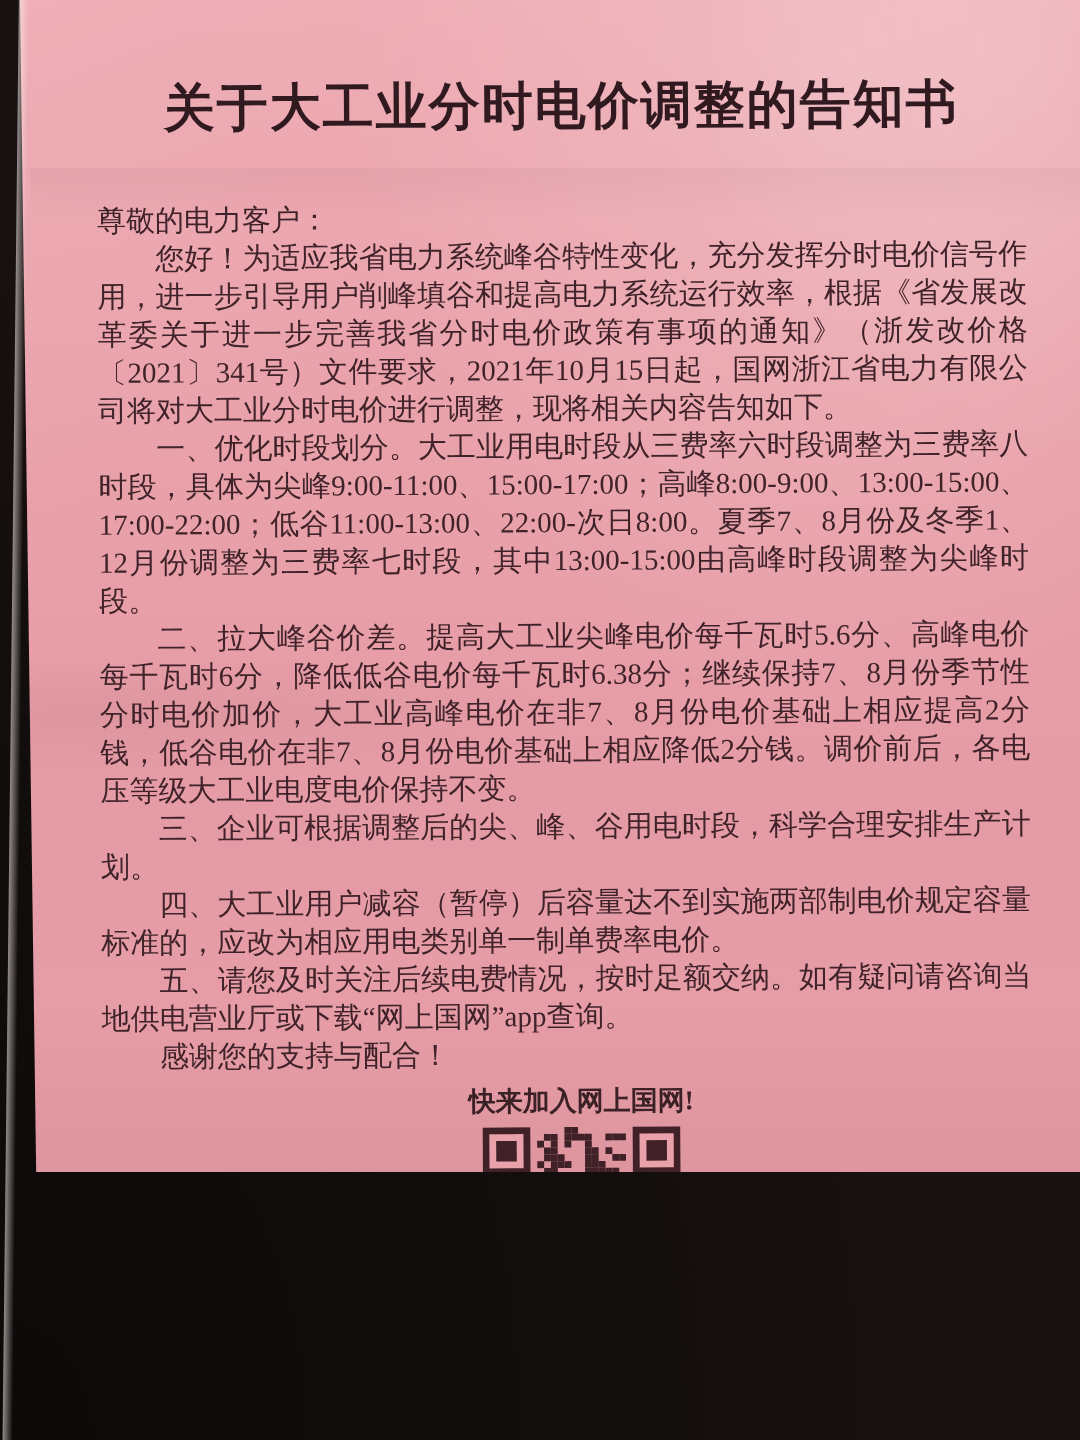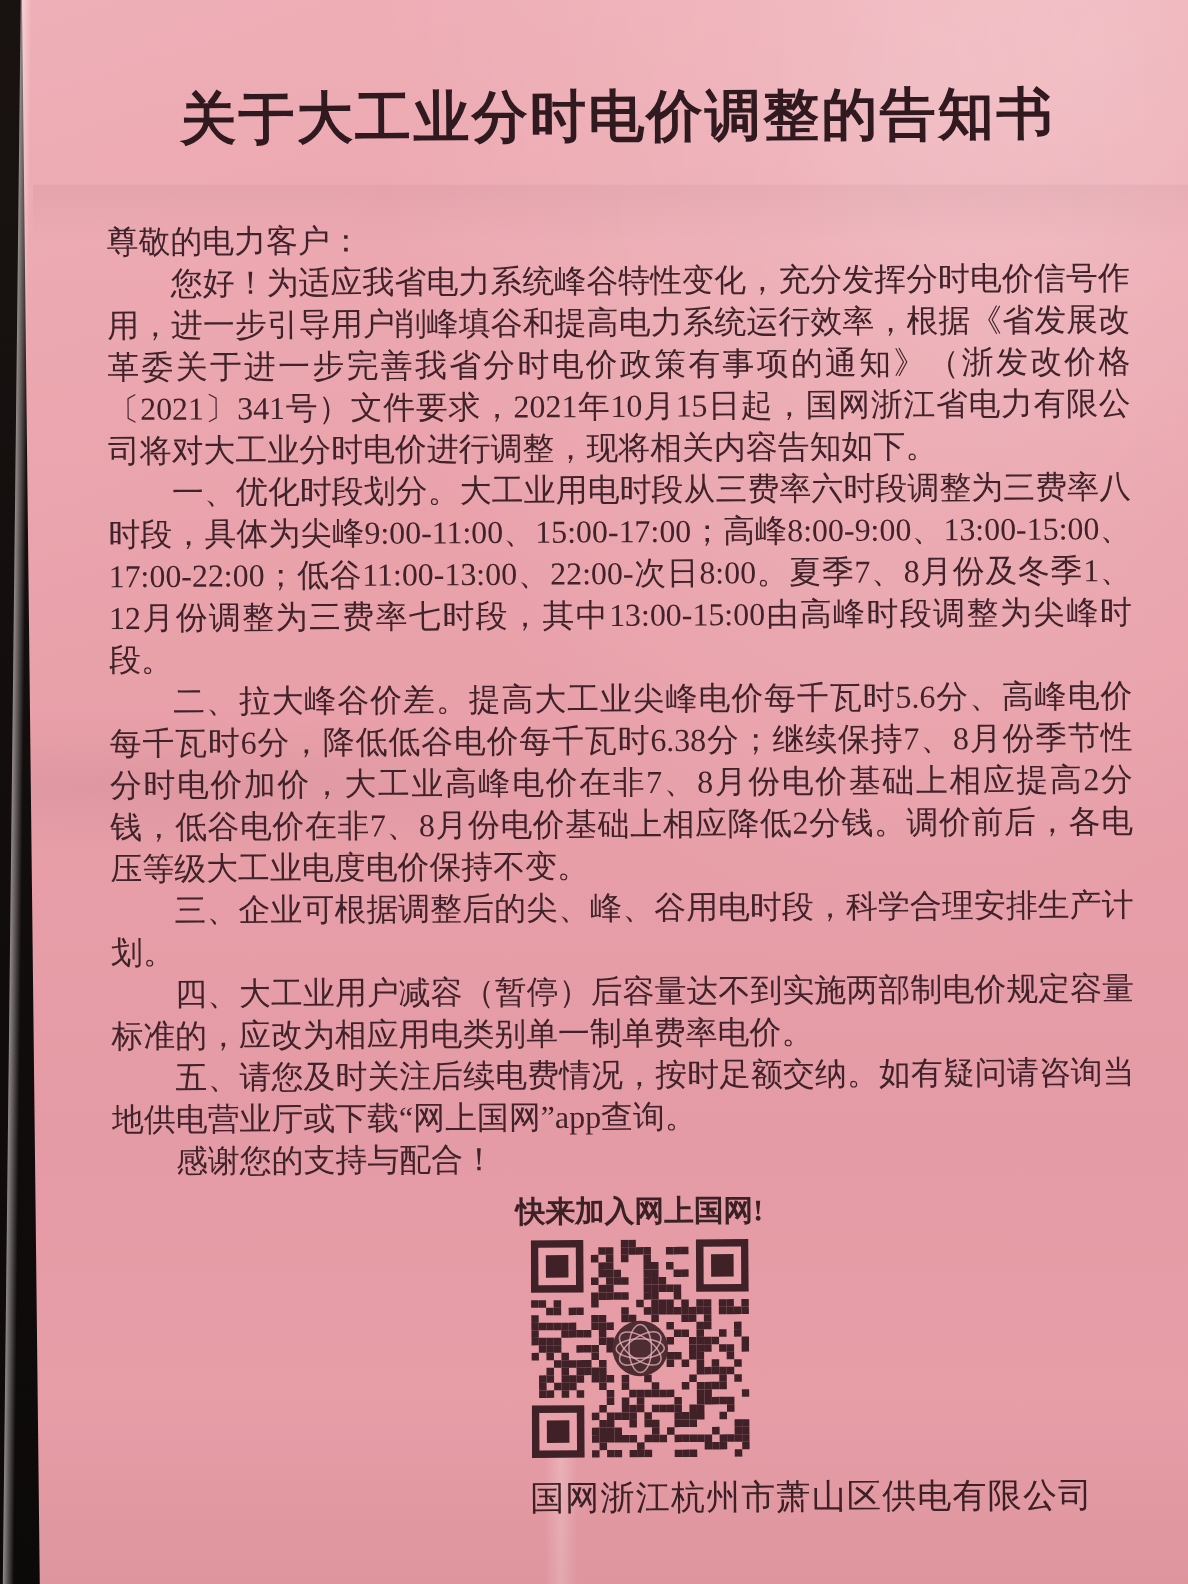--- a/index.html
+++ b/index.html
@@ -2,21 +2,21 @@
 <html><head>
 <meta charset="utf-8">
 <style>
   html,body{margin:0;padding:0;}
   body{
     width:1080px;height:1440px;
     background:radial-gradient(ellipse at 0% 100%, #0c0909 0%, #171110 60%, #1d1513 100%);
     overflow:hidden;
     font-family:"Liberation Serif","DejaVu Serif",serif;
   }
-  .photo{position:relative;width:1080px;height:1440px;}
+  .photo{position:relative;width:1080px;height:1172px;}
   .paper{
     position:absolute;inset:0;
     clip-path:polygon(1.85% 0%, 100% 0%, 100% 100%, 3.35% 100%);
     background:
       radial-gradient(ellipse at 78% 6%, rgba(255,255,255,0.20), transparent 42%),
       linear-gradient(158deg, rgba(255,255,255,0.10), transparent 35%),
       linear-gradient(to bottom, #eda6af 0%, #e9a1aa 38%, #e59ba5 72%, #e89fa8 100%);
   }
   .paper-edge-highlight{
     position:absolute;left:19px;top:-12px;height:1470px;width:10px;

